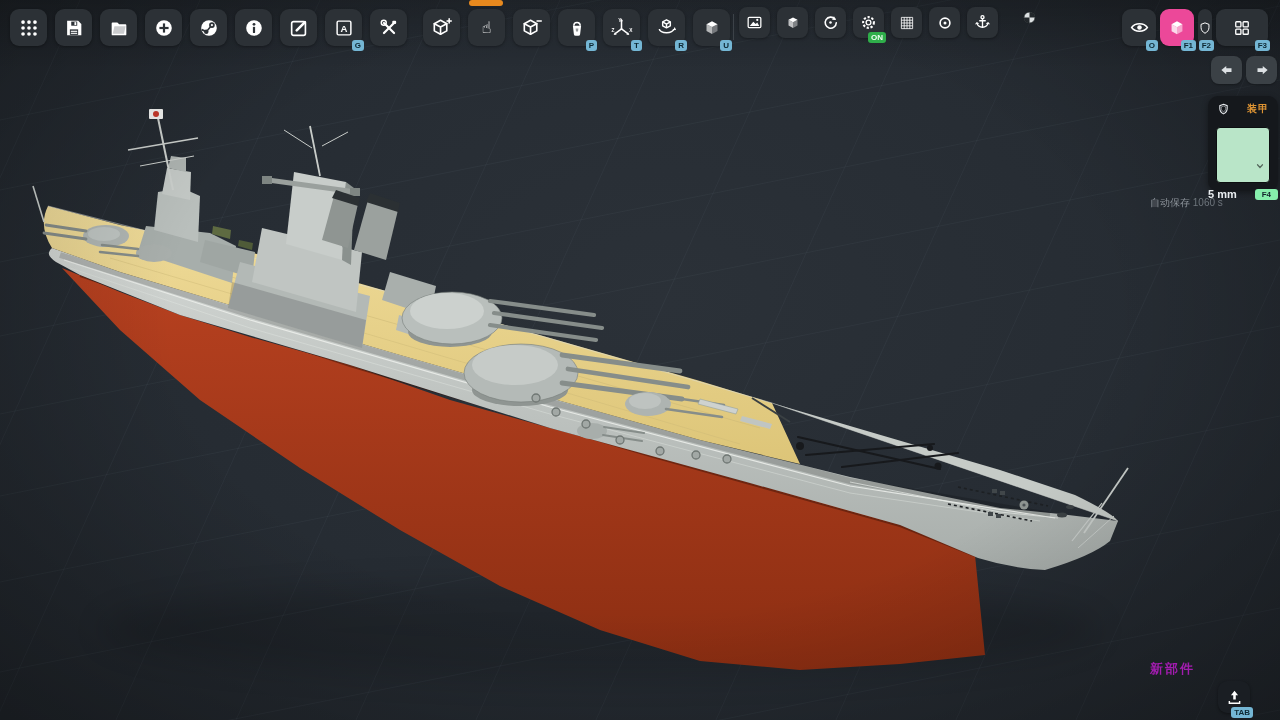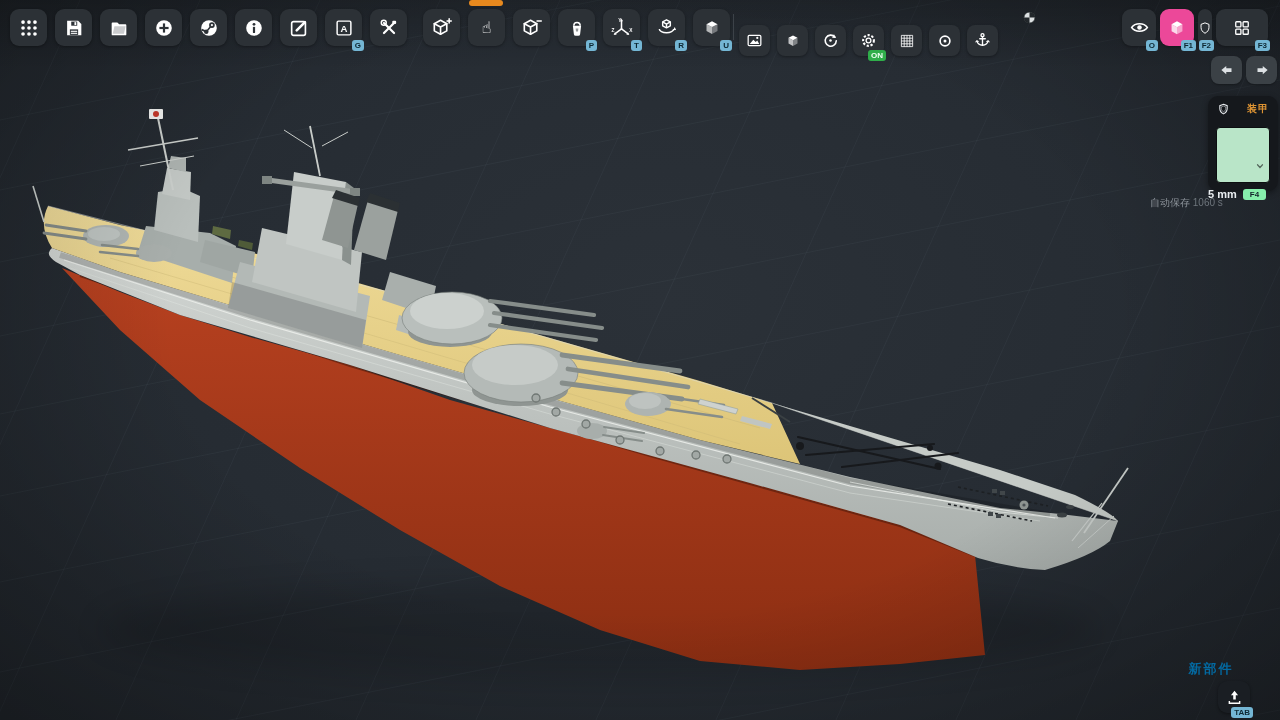--- a/index.html
+++ b/index.html
@@ -10,47 +10,47 @@
   }
   #scene{position:absolute;inset:0}
   #scene svg{position:absolute;left:0;top:0}
   #vignette{position:absolute;inset:0;pointer-events:none;
     background:radial-gradient(ellipse at 50% 44%, rgba(0,0,0,0) 52%, rgba(0,0,0,.30) 100%),
                linear-gradient(rgba(0,0,0,.20), rgba(0,0,0,0) 70px);}
   .bar{position:absolute;display:flex;gap:8px;top:9px}
   .tbtn{position:relative;width:37px;height:37px;border-radius:9px;background:#2c3136;
         display:flex;align-items:center;justify-content:center;flex:none;
         box-shadow:0 1px 3px rgba(0,0,0,.35)}
-  .bar.sm{top:25px;gap:7px}
+  .bar.sm{top:7px;gap:7px}
   .bar.sm .tbtn{width:31px;height:31px;border-radius:8px}
   .tbtn.selected{background:#ec4899}
   .tbtn.active-tool::before{content:'';position:absolute;top:-9px;left:1px;width:34px;height:6px;
         background:#e8891e;border-radius:3px}
   .badge{position:absolute;bottom:-5px;right:-2px;background:#74b6d4;color:#0d2833;
         font:bold 8px/11px "Liberation Sans",sans-serif;padding:0 3px;border-radius:3px}
   .badge.green{background:#2fae4a;color:#eefff2}
   .glyph{color:#fff;font-size:16px;line-height:1}
   .vsep{position:absolute;left:733px;top:14px;width:1px;height:26px;background:#3c4248}
   .freeicon{position:absolute;left:1022px;top:10px}
   .navbtn{position:absolute;top:56px;width:31px;height:28px;border-radius:8px;background:#3b4146;
         display:flex;align-items:center;justify-content:center;box-shadow:0 1px 2px rgba(0,0,0,.3)}
   #armor-panel{position:absolute;left:1208px;top:96px;width:70px;height:95px;background:#15181c;
         border-radius:10px;box-shadow:0 2px 6px rgba(0,0,0,.4)}
   #armor-panel .hdr{display:flex;align-items:center;justify-content:space-between;padding:6px 9px 11px}
   #armor-panel .title{color:#dd9333;font-size:10px;font-weight:bold;letter-spacing:1px}
   #armor-swatch{position:relative;margin:0 8px;height:54px;border-radius:4px;border:1px solid #0c0e10}
   #armor-swatch svg{position:absolute;right:3px;top:32px}
-  #armor-panel .foot{display:flex;align-items:center;justify-content:flex-start;gap:6px;margin-top:5px}
+  #armor-panel .foot{display:flex;align-items:center;justify-content:space-between;gap:6px;margin-top:5px}
   #armor-panel .thick{color:#e9edf0;font-size:11px;font-weight:bold}
   .pill{background:#86efac;color:#12232b;font:bold 8px/11px "Liberation Sans",sans-serif;
         padding:0 7px;border-radius:3px}
   #autosave{position:absolute;left:1150px;top:196px;width:127px;text-align:left;font-size:10px;color:#8b9299}
   #autosave .val{color:#6e757c}
-  #newpart-label{position:absolute;left:1150px;top:660px;width:122px;text-align:center;
-        color:#0369a1;font-size:13px;font-weight:bold;letter-spacing:2px}
+  #newpart-label{position:absolute;left:1150px;top:660px;width:122px;text-align:left;
+        color:#a21caf;font-size:13px;font-weight:bold;letter-spacing:2px}
   #newpart-btn{position:absolute;left:1218px;top:681px;width:32px;height:32px;border-radius:9px;
         background:#1a1e23;display:flex;align-items:center;justify-content:center;
         box-shadow:0 1px 3px rgba(0,0,0,.4)}
 </style>
 </head>
 <body>
 
 <div id="scene">
 
   <svg width="1280" height="720">

